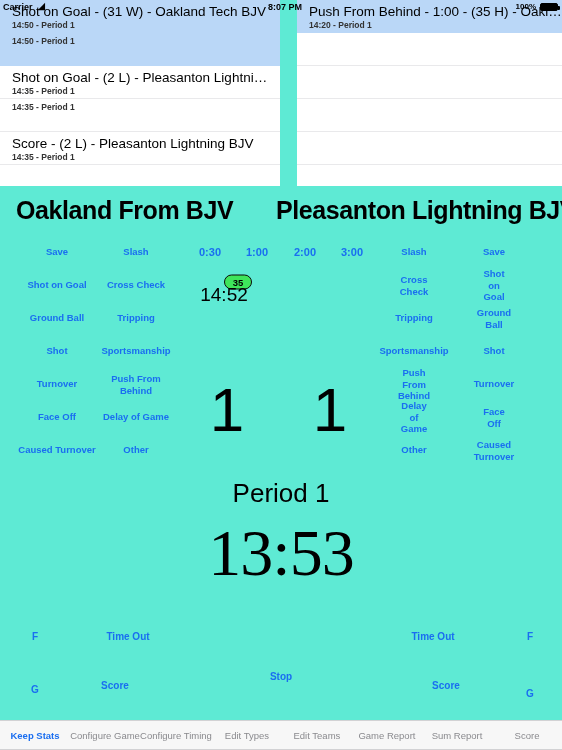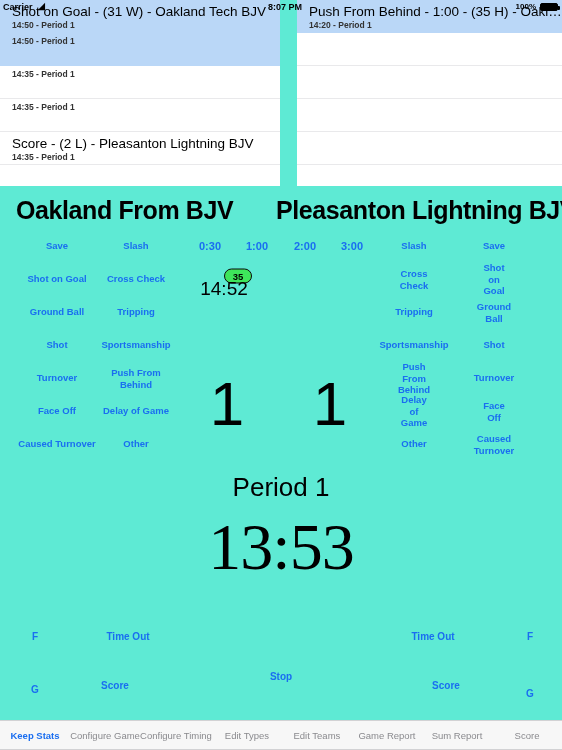--- a/index.html
+++ b/index.html
@@ -58,21 +58,21 @@
   
   .teams { position: absolute; top: 196px; left: 0; width: 562px; height: 34px; }
   .team-name {
     position: absolute; top: 0; font-size: 25px; font-weight: bold; color: #000;
     letter-spacing: -0.4px; white-space: nowrap;
   }
   .team-name.home { left: 16px; }
   .team-name.away { left: 276px; }
 
   
-  .board { position: absolute; top: 224px; left: 0; width: 450px; height: 390px; padding-left: 8px; }
+  .board { position: absolute; top: 230px; left: 0; width: 450px; height: 390px; padding-left: 8px; }
 
   .btn {
     position: absolute; color: #1a6ef0; font-weight: bold; font-size: 9.5px;
     text-align: center; line-height: 11.5px; cursor: pointer;
     white-space: pre-line; transform: translate(-50%, -50%);
   }
 
   .pen-time { position: absolute; color: #1a6ef0; font-weight: bold; font-size: 11px;
               transform: translate(-50%, -50%); cursor: pointer; }
 
@@ -140,20 +140,21 @@
 
     <div class="list left">
       <div class="row selected">
         <div class="row-title">Shot on Goal - (31 W) - Oakland Tech BJV</div>
         <div class="row-sub">14:50 - Period 1</div>
       </div>
       <div class="row selected">
         <div class="row-sub">14:50 - Period 1</div>
       </div>
       <div class="row">
+        <div class="row-title">Shot on Goal - (2 L) - Pleasanton Lightni…</div>
         <div class="row-sub">14:35 - Period 1</div>
       </div>
       <div class="row">
         <div class="row-sub">14:35 - Period 1</div>
       </div>
       <div class="row">
         <div class="row-title">Score - (2 L) - Pleasanton Lightning BJV</div>
         <div class="row-sub">14:35 - Period 1</div>
       </div>
       <div class="row blank"></div>

